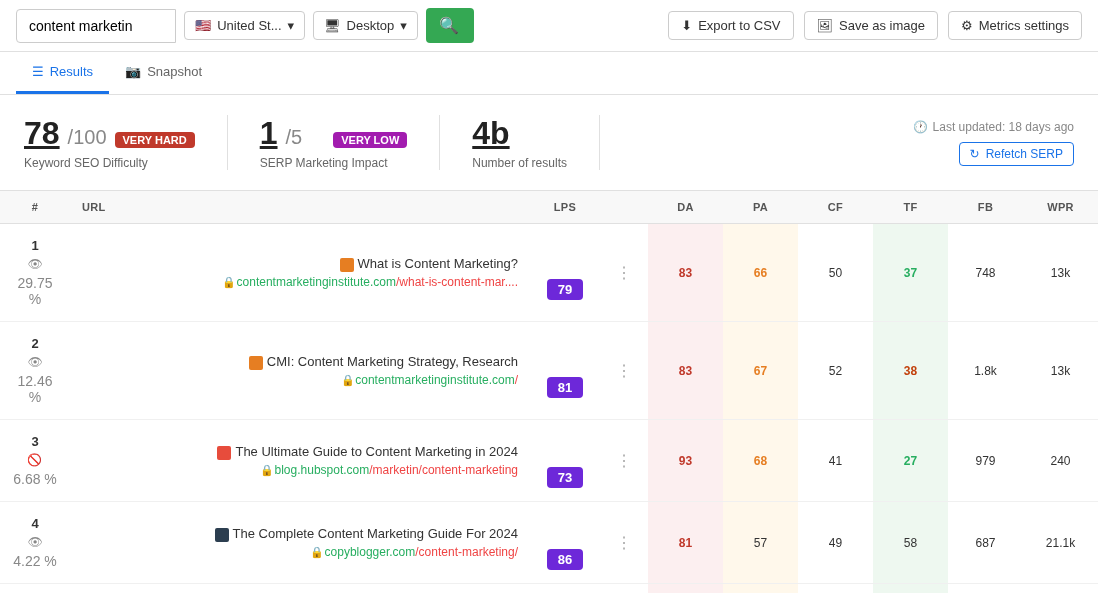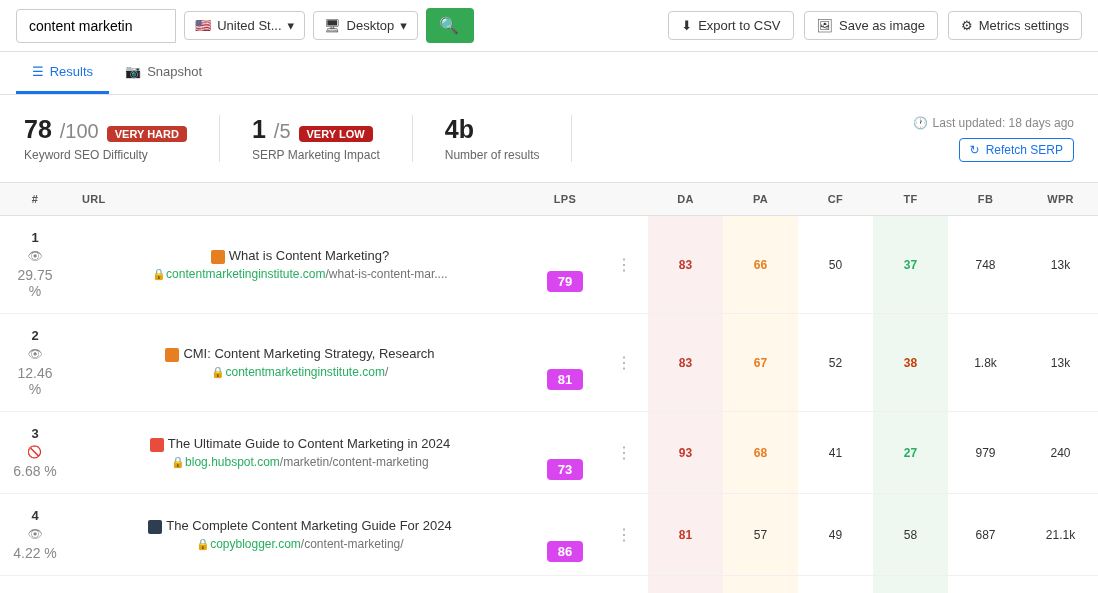--- a/index.html
+++ b/index.html
@@ -107,36 +107,37 @@
       border-right: 1px solid #e0e0e0;
     }
     .metric-block:last-child { border-right: none; }
     .metric-top {
       display: flex;
       align-items: baseline;
       gap: 8px;
       margin-bottom: 4px;
     }
     .metric-value {
-      font-size: 25px;
+      font-size: 32px;
       font-weight: 700;
       color: #222;
+      text-decoration: underline;
     }
     .metric-max {
       font-size: 20px;
       color: #888;
     }
     .badge {
       padding: 2px 8px;
       border-radius: 4px;
       font-size: 11px;
       font-weight: 700;
     }
     .badge-hard { background: #c0392b; color: #fff; }
-    .badge-low { background: #b91c1c; color: #fff; }
+    .badge-low { background: #a21caf; color: #fff; margin-left: 23px; }
     .metric-label { font-size: 12px; color: #666; }
     .metric-actions {
       margin-left: auto;
       display: flex;
       flex-direction: column;
       align-items: flex-end;
       justify-content: center;
       gap: 8px;
     }
     .last-updated {
@@ -181,41 +182,41 @@
       text-transform: uppercase;
       letter-spacing: 0.3px;
     }
     th:nth-child(2) { text-align: left; }
     td {
       padding: 0 12px;
       text-align: center;
       border-bottom: 1px solid #f0f0f0;
       vertical-align: middle;
     }
-    td:nth-child(2) { text-align: center; }
+    td:nth-child(2) { text-align: right; }
 
     .row-num {
       display: flex;
       flex-direction: column;
       align-items: center;
       gap: 4px;
       padding: 14px 0;
     }
     .row-num-val { font-weight: 600; font-size: 13px; }
     .row-pct { font-size: 14px; color: #888; }
     .row-icon { color: #888; font-size: 12px; }
 
     .url-cell { padding: 12px 12px; }
     .url-title { font-size: 13px; color: #333; margin-bottom: 3px; font-weight: 400; }
     .url-base { color: #27ae60; font-weight: 500; }
-    .url-path { color: #737373; margin-top: 11px; }
+    .url-path { color: #ef4444; margin-top: 11px; }
 
     .lps-badge {
       display: inline-block;
-      background: #d946ef;
+      background: #6d28d9;
       color: #fff;
       border-radius: 4px;
       padding: 3px 8px;
       font-weight: 700;
       font-size: 13px;
       min-width: 36px;
       text-align: center;
       margin-top: 33px;
     }
     .dots-menu {

